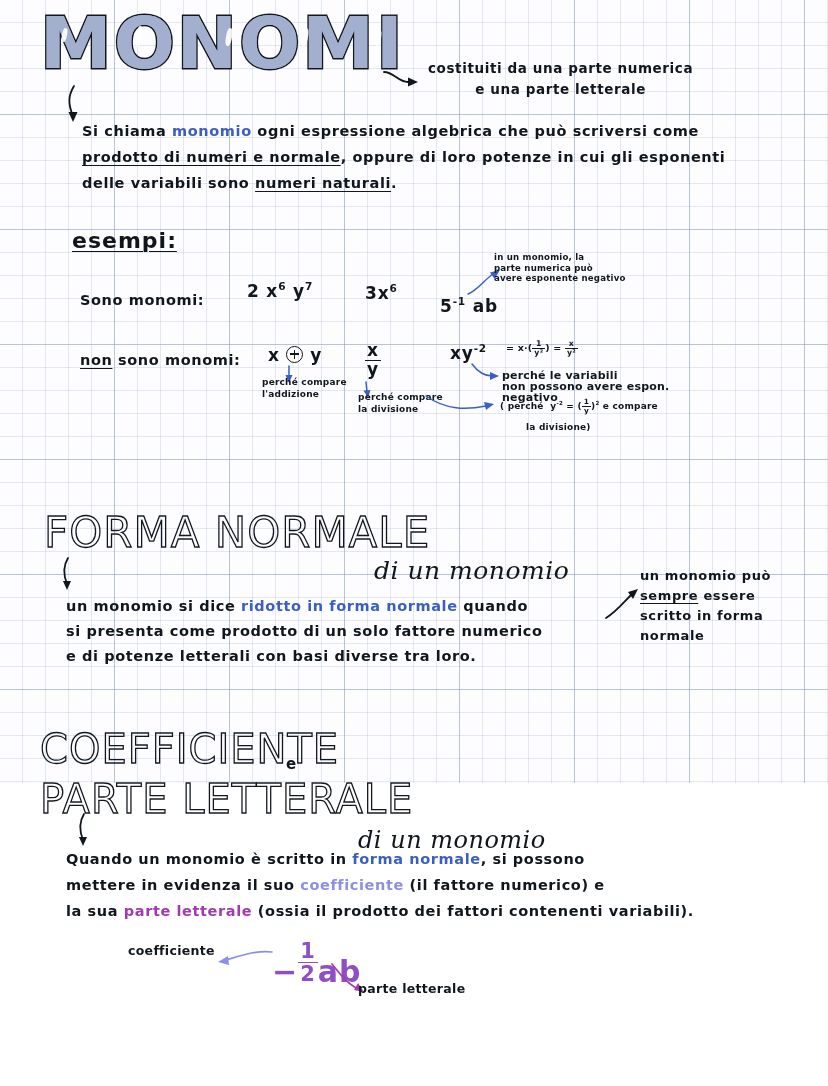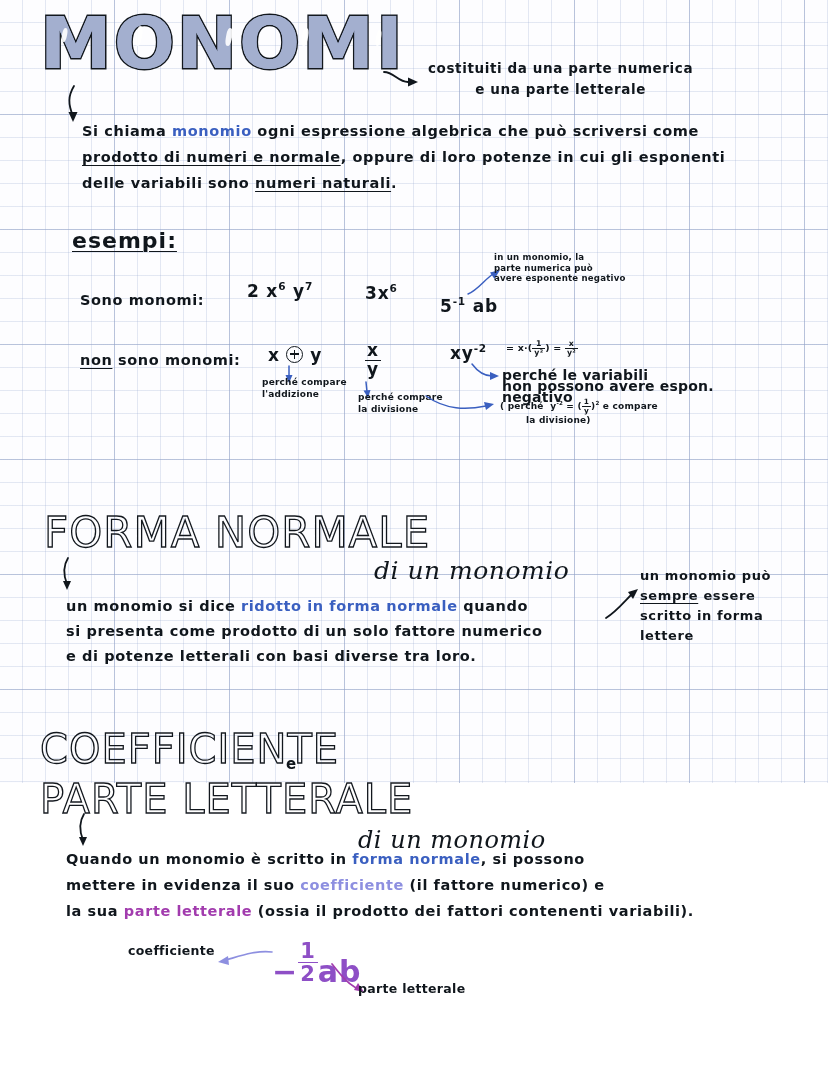--- a/index.html
+++ b/index.html
@@ -219,36 +219,36 @@
   </div>
 
   <div class="abs hand xs ink-blue" style="left:506px;top:340px;font-size:9.5px;">
     <span>= x·(</span><span class="frac small"><span class="num">1</span><span class="den">y²</span></span><span>) =</span> <span class="frac small"><span class="num">x</span><span class="den">y²</span></span>
   </div>
 
   <svg class="abs" style="left:470px;top:362px;" width="36" height="22">
     <path class="arrow-blue" d="M2,2 C8,10 14,14 22,14"></path>
     <polygon class="ahead-blue" points="29,14 20,10 20,18"></polygon>
   </svg>
-  <div class="abs hand xs ink-blue" style="left:502px;top:370px;line-height:11px;font-size:14px;">
+  <div class="abs hand xs ink-blue" style="left:502px;top:370px;line-height:11px;font-size:11px;">
     <div>perché  le variabili</div>
     <div>non possono avere espon.</div>
     <div>negativo</div>
   </div>
 
   <svg class="abs" style="left:424px;top:394px;" width="80" height="22">
     <path class="arrow-blue" d="M2,2 C22,16 42,16 62,12"></path>
     <polygon class="ahead-blue" points="70,10 60,8 62,16"></polygon>
   </svg>
 
   <div class="abs hand xs ink-blue" style="left:500px;top:398px;line-height:11px;font-size:9px;">
     <div>
       <span>( perché&nbsp; y</span><sup>-2</sup><span> = (</span><span class="frac small"><span class="num">1</span><span class="den">y</span></span><span>)</span><sup>2</sup><span> e compare</span>
     </div>
-    <div style="padding-left:26px;">la divisione)</div>
+    <div style="padding-left:26px;margin-top:7px;">la divisione)</div>
   </div>
 
   <div class="abs outline-head" style="left:44px;top:508px;font-size:42px;">FORMA NORMALE</div>
   <div class="abs cursive" style="left:374px;top:524px;font-size:25px;">di un monomio</div>
 
   <svg class="abs" style="left:58px;top:556px;" width="28" height="38">
     <path class="arrow" d="M10,2 C5,10 5,18 9,28"></path>
     <polygon class="ahead" points="9,34 5,25 13,25"></polygon>
   </svg>
 
@@ -266,21 +266,21 @@
     <path class="arrow" d="M2,30 C12,24 20,14 28,6"></path>
     <polygon class="ahead" points="34,1 24,4 29,11"></polygon>
   </svg>
   <div class="abs hand" style="left:640px;top:566px;line-height:20px;font-size:13px;">
     <div>un monomio può</div>
     <div>
       <span class="u">sempre</span>
       <span>essere</span>
     </div>
     <div>scritto in forma</div>
-    <div>lettere</div>
+    <div>normale</div>
   </div>
 
   <div class="abs outline-head" style="left:40px;top:726px;font-size:40px;">COEFFICIENTE</div>
   <div class="abs hand" style="left:286px;top:752px;font-size:15px;font-weight:600;">e</div>
 
   <div class="abs outline-head" style="left:40px;top:776px;font-size:40px;">PARTE LETTERALE</div>
   <div class="abs cursive" style="left:358px;top:794px;font-size:24px;">di un monomio</div>
 
   <svg class="abs" style="left:74px;top:812px;" width="28" height="38">
     <path class="arrow" d="M10,2 C5,10 5,18 9,28"></path>

